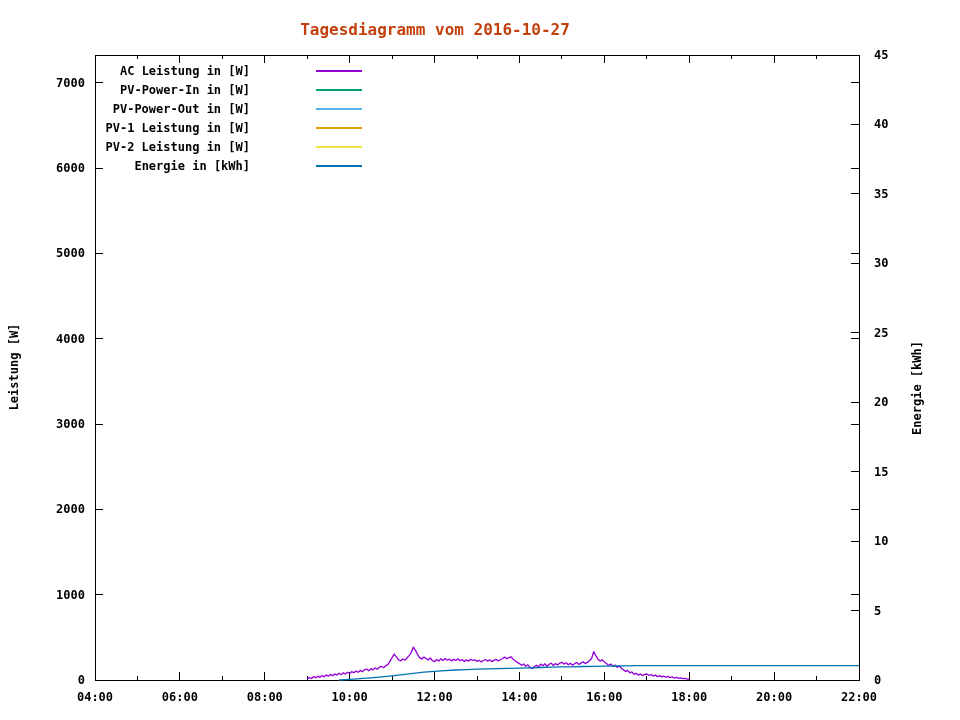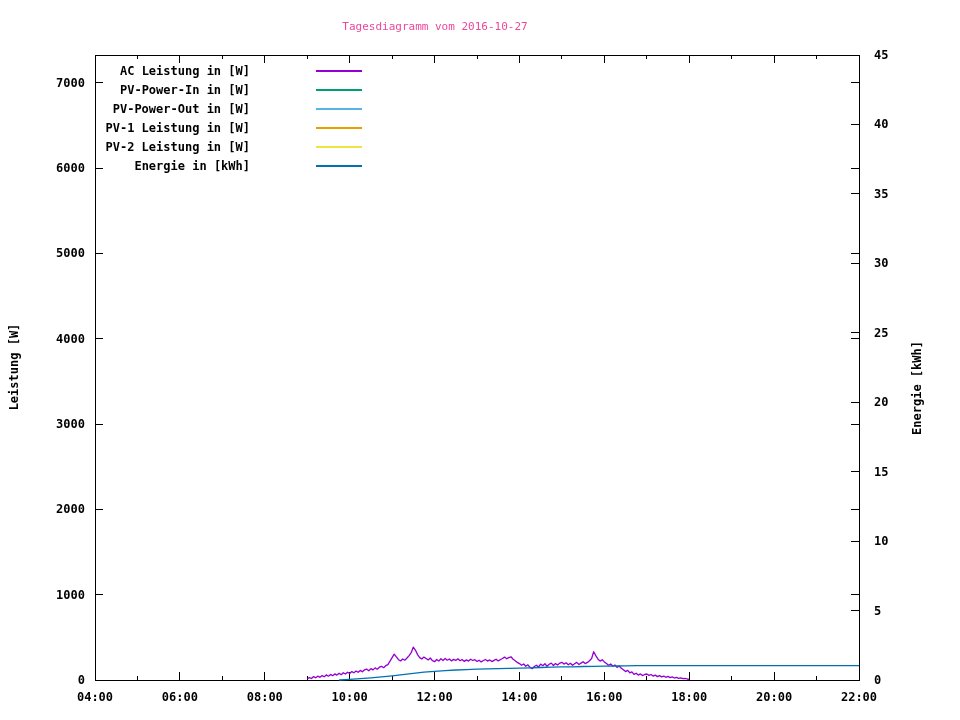--- a/index.html
+++ b/index.html
@@ -1,19 +1,19 @@
 <!DOCTYPE html>
 <html><head>
 <meta charset="utf-8">
 <style>
   html,body{margin:0;padding:0;background:#fff;}
   #app{position:relative;width:960px;height:720px;background:#fff;overflow:hidden;
        font-family:"DejaVu Sans Mono", monospace;}
   .chart-title{position:absolute;top:20px;left:0;width:870px;text-align:center;
-       font-size:11px;font-weight:normal;color:#ec4899;}
+       font-size:16px;font-weight:bold;color:#c2410c;}
   .ylabel{position:absolute;white-space:nowrap;font-size:12px;font-weight:bold;color:#000;
        transform:translate(-50%,-50%) rotate(-90deg);}
   svg{position:absolute;top:0;left:0;}
   svg text{font-family:"DejaVu Sans Mono", monospace;font-size:12px;font-weight:bold;fill:#000;}
 </style>
 </head>
 <body>
 
 <div id="app">
   <div class="chart-title">Tagesdiagramm vom 2016-10-27</div>

